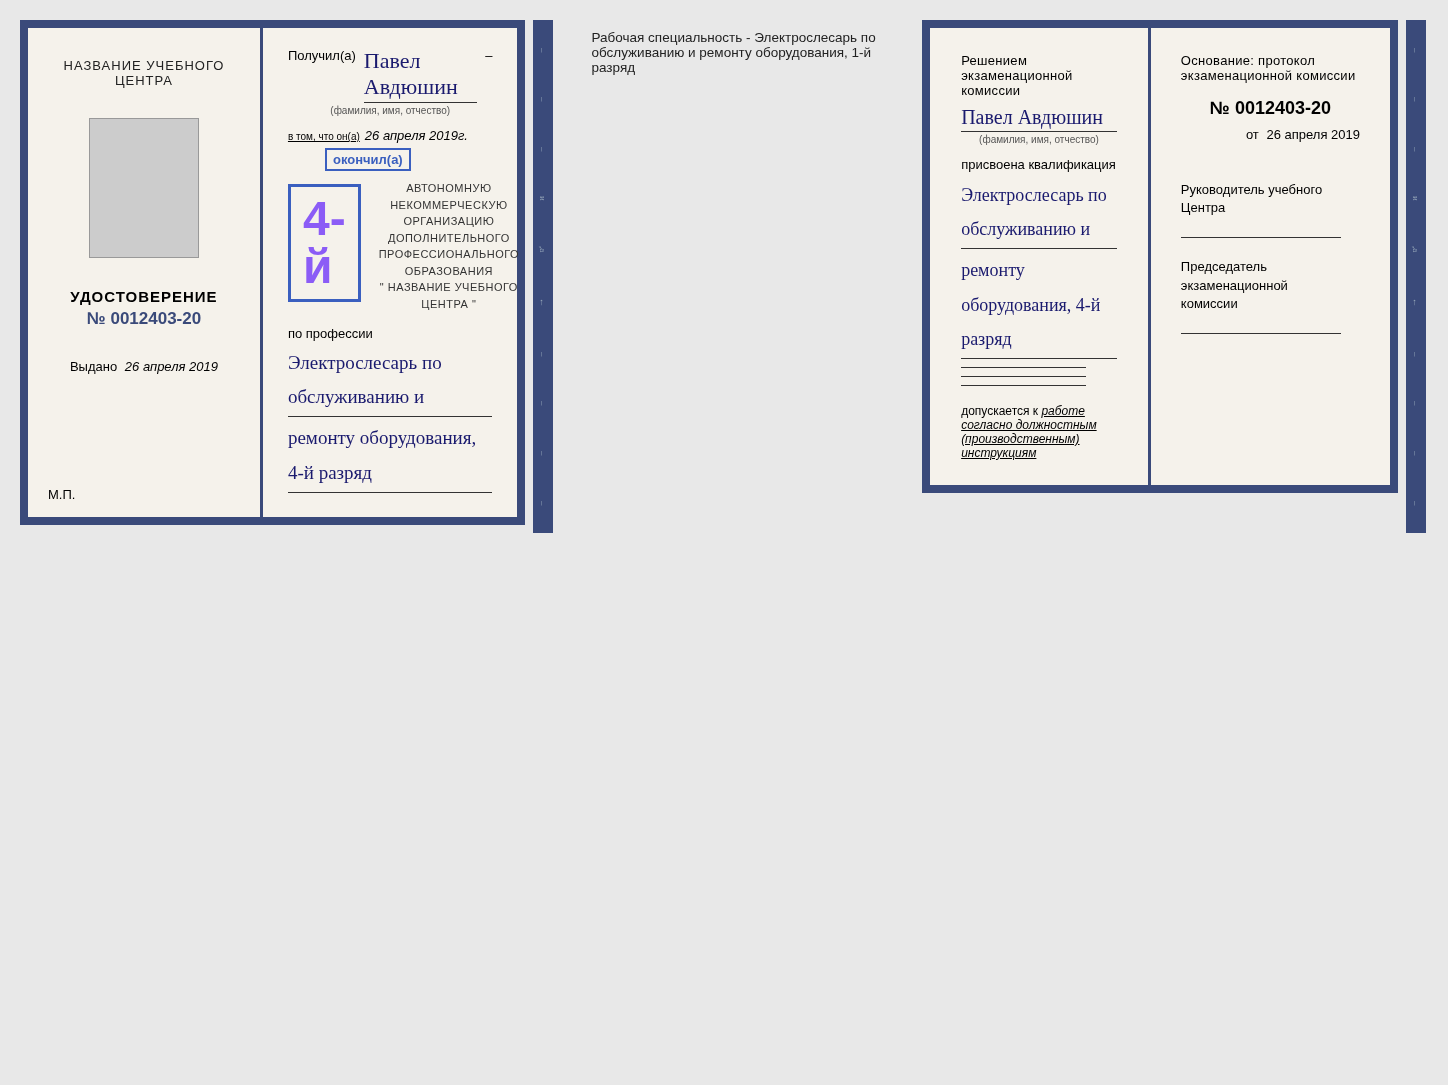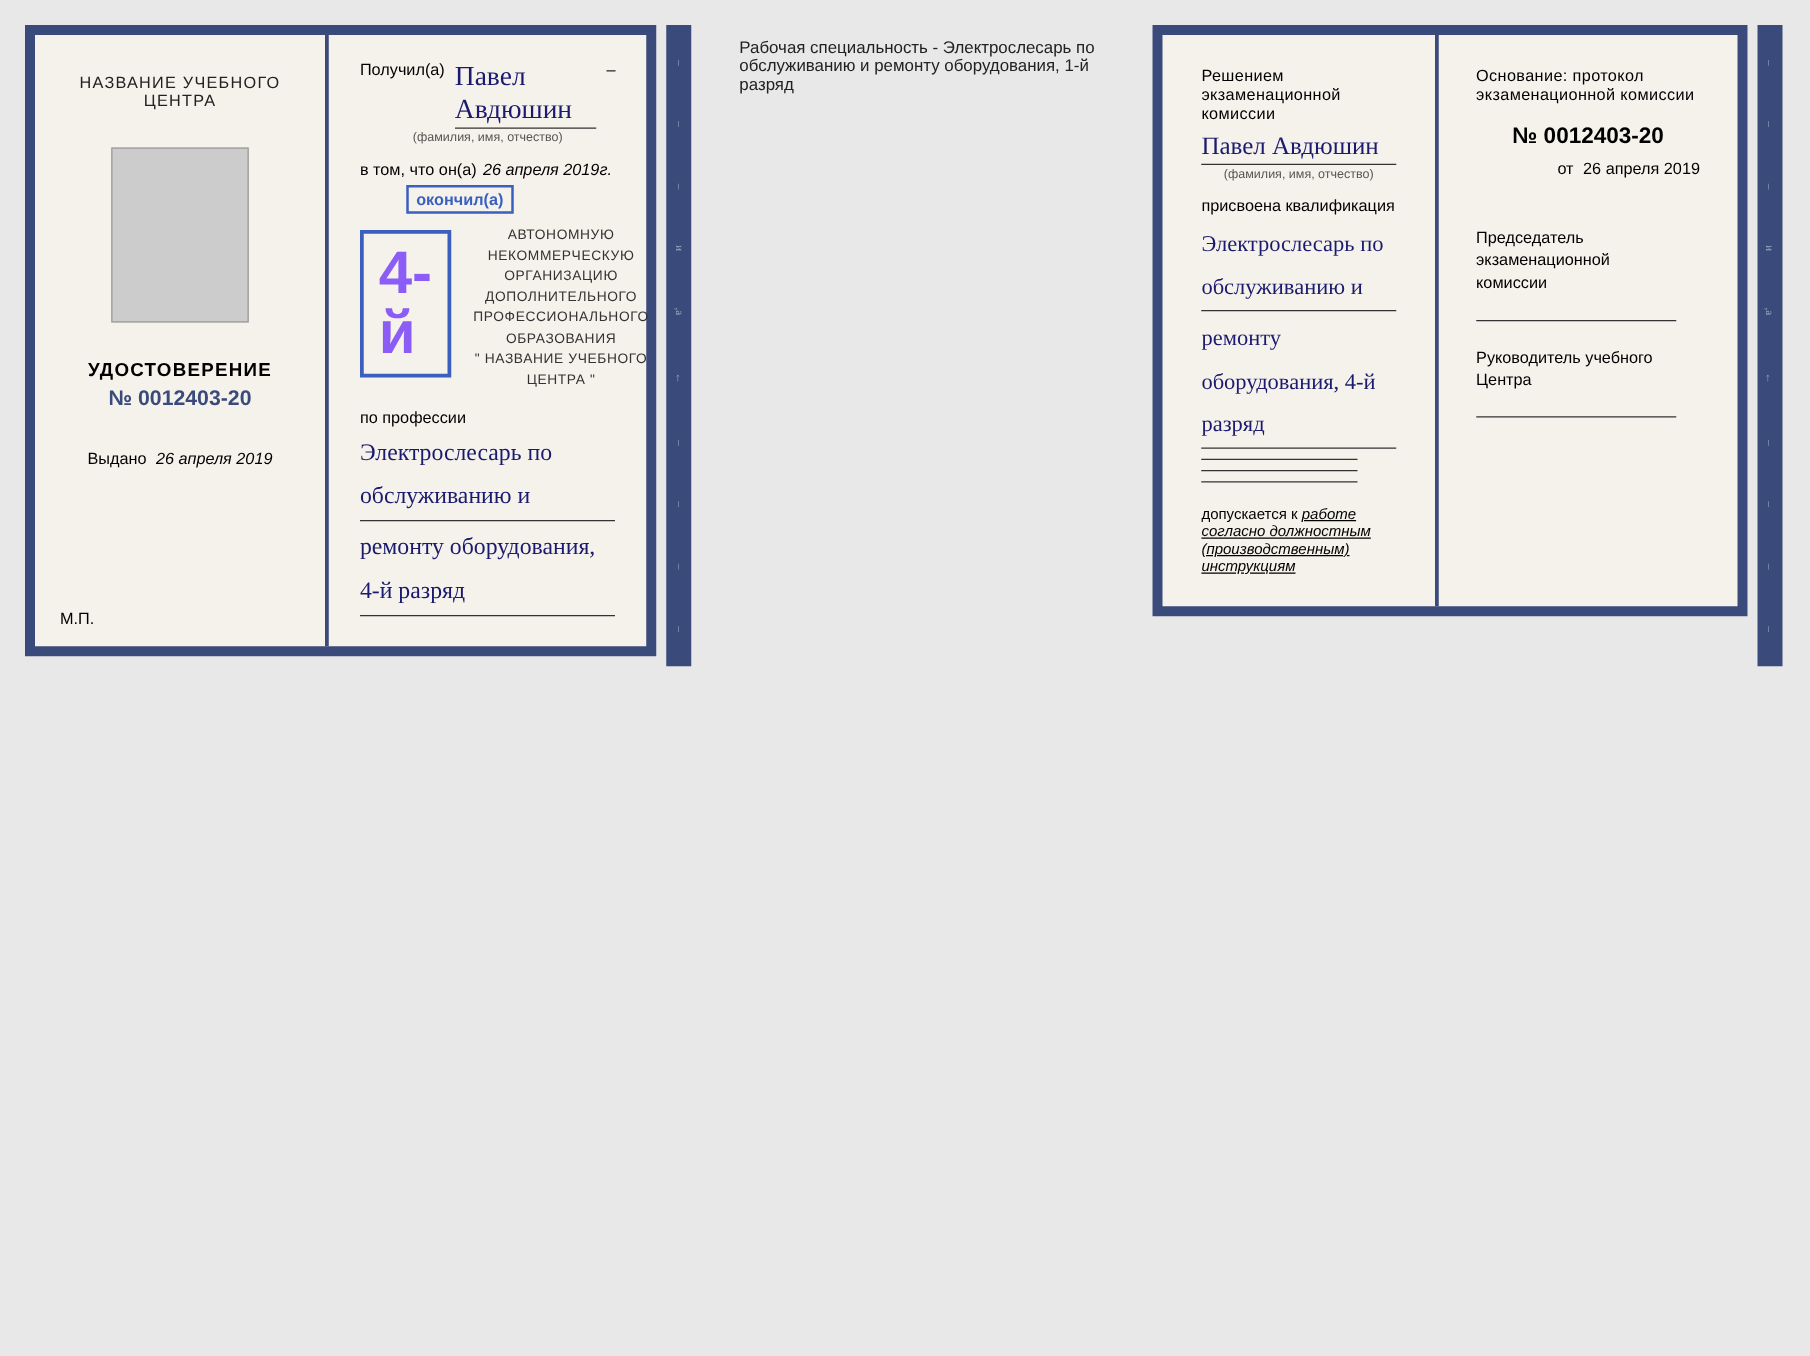--- a/index.html
+++ b/index.html
@@ -349,21 +349,21 @@
       <div class="doc-right">
 
         <div class="poluchil-line">
           <span style="font-size:13px;font-family:Arial,sans-serif;white-space:nowrap;">Получил(а)</span>
           <span class="handwritten-name">Павел Авдюшин</span>
           <span style="font-size:13px;">–</span>
         </div>
         <div class="small-label">(фамилия, имя, отчество)</div>
 
         <div class="vtom-line">
-          <span style="font-size:13px;font-family:Arial,sans-serif;">в том, что он(a)</span>
+          <span style="font-size:10px;font-family:Arial,sans-serif;text-decoration:underline;">в том, что он(a)</span>
           <span class="italic-date">26 апреля 2019г.</span>
           <span style="font-size:13px;font-family:Arial,sans-serif;border:2px solid #3a5fbf;padding:2px 6px;color:#3a5fbf;font-weight:bold;margin-left:37px;">окончил(а)</span>
         </div>
 
         <div style="display:flex; align-items:flex-start; gap:10px; margin: 5px 0;">
           <div class="stamp-box">
             <div class="stamp-4y">4-й</div>
           </div>
           <div class="stamp-text-block">
             <div>АВТОНОМНУЮ НЕКОММЕРЧЕСКУЮ ОРГАНИЗАЦИЮ</div>
@@ -434,34 +434,34 @@
 
         <div class="number-large">№  0012403-20</div>
 
         <div class="ot-date">
           <span>от</span>
           <span style="margin-left:4px;">26 апреля 2019</span>
         </div>
 
         <div class="podpis-block">
           <div class="podpis-title">
+            <span>Руководитель учебного</span><br>
+            <span>Центра</span>
+          </div>
+          <div class="podpis-line"></div>
+        </div>
+
+        <div class="podpis-block">
+          <div class="podpis-title">
             <span>Председатель экзаменационной</span><br>
             <span>комиссии</span>
           </div>
           <div class="podpis-line"></div>
         </div>
 
-        <div class="podpis-block">
-          <div class="podpis-title">
-            <span>Руководитель учебного</span><br>
-            <span>Центра</span>
-          </div>
-          <div class="podpis-line"></div>
-        </div>
-
       </div>
     </div>
 
     <div class="right-strip">
       <span class="strip-char">–</span>
       <span class="strip-char">–</span>
       <span class="strip-char">–</span>
       <span class="strip-char">и</span>
       <span class="strip-char">,а</span>
       <span class="strip-char">←</span>

